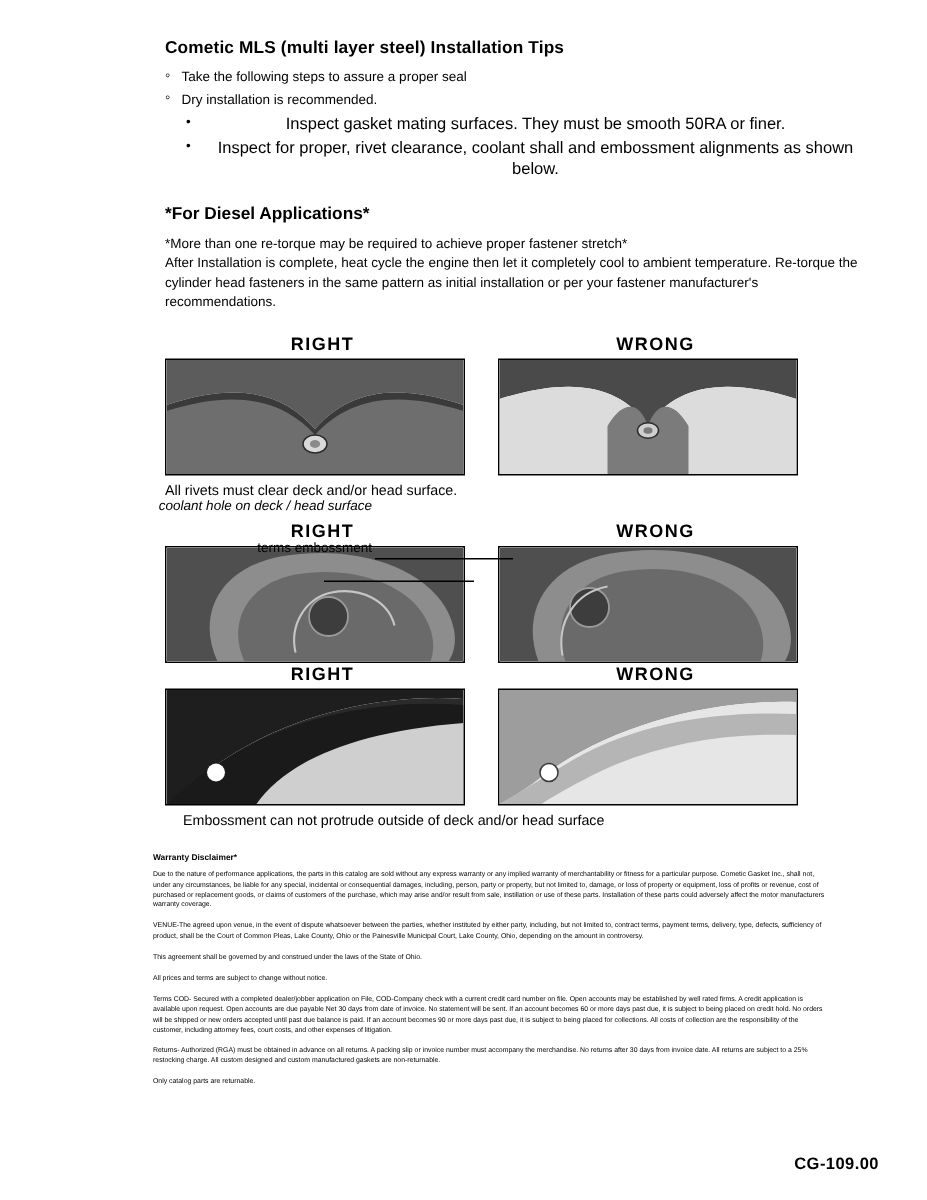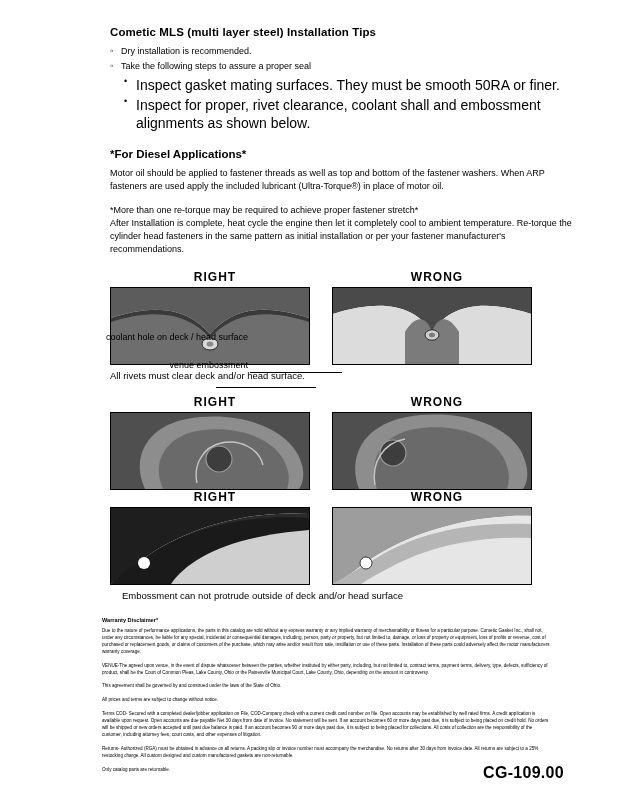--- a/index.html
+++ b/index.html
@@ -37,25 +37,26 @@
     padding-left: 11px;
     line-height: 1.25;
   }
   .b1::before {
     content: "\25E6";
     position: absolute;
     left: 0; top: -1px;
     font-size: 10px;
   }
   .b2 {
-    font-size: 14px;
+    font-size: 11px;
     margin: 0 0 3px 0;
     position: relative;
     padding-left: 26px;
     line-height: 1.25;
+    text-align: center;
   }
   .b2::before {
     content: "\2022";
     position: absolute;
     left: 14px; top: -1px;
     font-size: 9px;
   }
   h2.sub {
     font-size: 11.5px;
     font-weight: bold;
@@ -107,21 +108,21 @@
   
   .callouts {
     position: absolute;
     left: 98px;
     top: 332px;
     width: 150px;
     text-align: right;
     font-size: 9px;
     line-height: 1.3;
   }
-  .callouts .c1 { margin-bottom: 16px; }
+  .callouts .c1 { margin-bottom: 16px; font-style: italic; }
   .calloutline {
     position: absolute;
     background: #000;
     height: 1px;
   }
 
   
   .warranty {
     margin-top: 8px;
     padding-left: 62px;
@@ -133,43 +134,42 @@
     margin: 0 0 5px 0;
   }
   .warranty p {
     font-size: 4.6px;
     line-height: 1.5;
     margin: 0 0 7px 0;
     text-align: left;
   }
   .docnum {
     position: absolute;
-    right: 54px;
+    right: 32px;
     bottom: 18px;
-    font-size: 16px;
+    font-size: 11px;
     font-weight: bold;
     letter-spacing: 0.3px;
   }
 </style>
 </head>
 <body>
 
 <div class="page">
 
   <h1 class="title">Cometic MLS (multi layer steel) Installation Tips</h1>
 
   <div class="bullets">
+    <div class="b1">Take the following steps to assure a proper seal</div>
     <div class="b1">Dry installation is recommended.</div>
-    <div class="b1">Take the following steps to assure a proper seal</div>
     <div class="b2">Inspect gasket mating surfaces.  They must be smooth 50RA or finer.</div>
     <div class="b2">Inspect for proper, rivet clearance, coolant shall and embossment alignments as shown below.</div>
   </div>
 
   <h2 class="sub">*For Diesel Applications*</h2>
-  <p class="para">Motor oil should be applied to fastener threads as well as top and bottom of the fastener washers.  When ARP fasteners are used apply the included lubricant (Ultra-Torque®) in place of motor oil.</p>
   <p class="para last">*More than one re-torque may be required to achieve proper fastener stretch*</p>
   <p class="para">After Installation is complete, heat cycle the engine then let it completely cool to ambient temperature.  Re-torque the cylinder head fasteners in the same pattern as initial installation or per your fastener manufacturer's recommendations.</p>
 
   <div class="figures">
 
     <div class="figrow">
       <div class="figcol">
         <div class="figlabel">RIGHT</div>
         <div class="figbox">
           <svg width="198" height="76" viewBox="0 0 198 76">
@@ -254,21 +254,21 @@
             <circle cx="33" cy="55" r="6" fill="#ffffff" stroke="#3a3a3a" stroke-width="1"></circle>
           </svg>
         </div>
       </div>
     </div>
     <div class="cap2">Embossment can not protrude outside of deck and/or head surface</div>
   </div>
 
   <div class="callouts">
     <div class="c1">coolant hole on deck / head surface</div>
-    <div class="c2">venue embossment</div>
+    <div class="c2">terms embossment</div>
   </div>
   <div class="calloutline" style="left:250px; top:372px; width:92px;"></div>
   <div class="calloutline" style="left:216px; top:387px; width:100px;"></div>
 
   <div class="warranty">
     <h3>Warranty Disclaimer*</h3>
     <p>Due to the nature of performance applications, the parts in this catalog are sold without any express warranty or any implied warranty of merchantability or fitness for a particular purpose.  Cometic Gasket Inc., shall not, under any circumstances, be liable for any special, incidental or consequential damages, including, person, party or property, but not limited to, damage, or loss of property or equipment, loss of profits or revenue, cost of purchased or replacement goods, or claims of customers of the purchase, which may arise and/or result from sale, instillation or use of these parts.  Installation of these parts could adversely affect the motor manufacturers warranty coverage.</p>
     <p>VENUE-The agreed upon venue, in the event of dispute whatsoever between the parties, whether instituted by either party, including, but not limited to, contract terms, payment terms, delivery, type, defects, sufficiency of product, shall be the Court of Common Pleas, Lake County, Ohio or the Painesville Municipal Court, Lake County, Ohio, depending on the amount in controversy.</p>
     <p>This agreement shall be governed by and construed under the laws of the State of Ohio.</p>
     <p>All prices and terms are subject to change without notice.</p>

